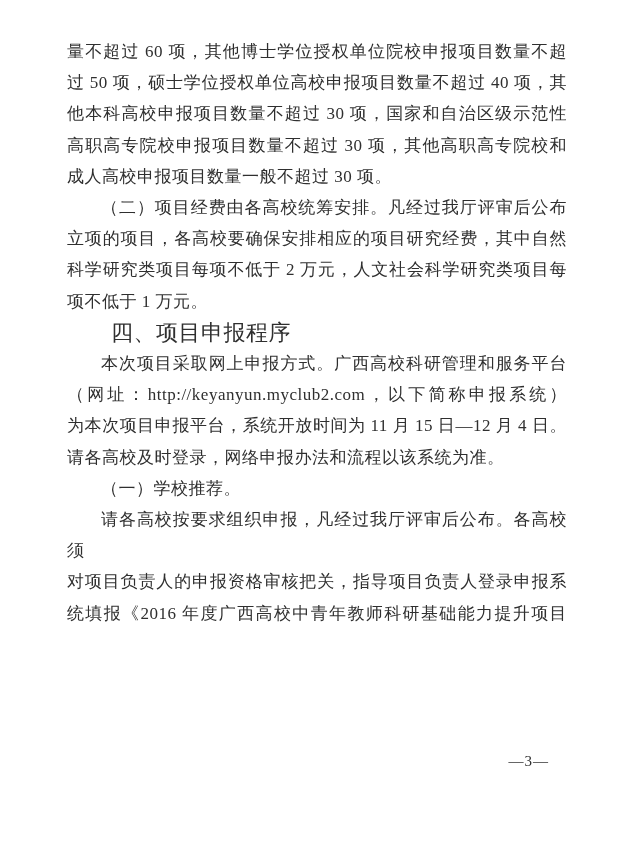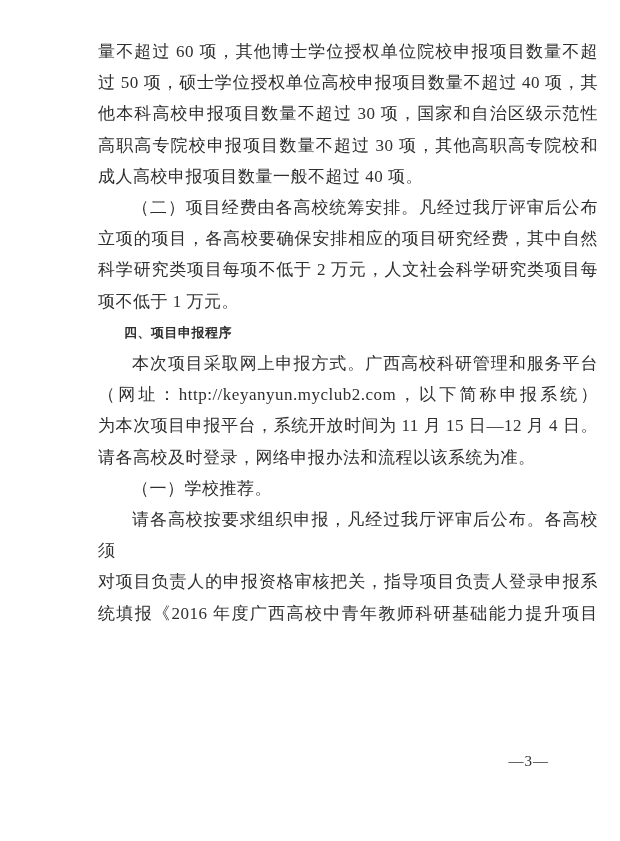--- a/index.html
+++ b/index.html
@@ -16,60 +16,59 @@
     inset: 0;
     background: #ffffff;
   }
   .content {
     position: absolute;
     left: 67px;
     top: 36px;
     width: 500px;
     font-size: 17px;
     line-height: 31.2px;
-    margin-left: 31px;
   }
   .paragraph { width: 100%; }
   .line {
     text-align: justify;
     text-align-last: justify;
     letter-spacing: 0.5px;
     white-space: normal;
   }
   .line.last {
     text-align-last: left;
   }
   .line.indent {
     text-indent: 2em;
   }
   .paragraph.heading .line {
     font-family: "Liberation Sans", "DejaVu Sans", sans-serif;
-    font-weight: bold;
-    font-size: 13px;
+    font-weight: normal;
+    font-size: 22px;
   }
   .footer {
     position: absolute;
     top: 753px;
     right: 71px;
     font-size: 15px;
     letter-spacing: 1px;
     color: #2f2f2f;
   }
 </style>
 </head>
 <body>
 
 <div class="page">
   <div class="content">
       <div class="paragraph body">
         <div class="line">量不超过 60 项，其他博士学位授权单位院校申报项目数量不超</div>
         <div class="line">过 50 项，硕士学位授权单位高校申报项目数量不超过 40 项，其</div>
         <div class="line">他本科高校申报项目数量不超过 30 项，国家和自治区级示范性</div>
         <div class="line">高职高专院校申报项目数量不超过 30 项，其他高职高专院校和</div>
-        <div class="line last">成人高校申报项目数量一般不超过 40 项。</div>
+        <div class="line last">成人高校申报项目数量一般不超过 30 项。</div>
       </div>
       <div class="paragraph body">
         <div class="line indent">（二）项目经费由各高校统筹安排。凡经过我厅评审后公布</div>
         <div class="line">立项的项目，各高校要确保安排相应的项目研究经费，其中自然</div>
         <div class="line">科学研究类项目每项不低于 2 万元，人文社会科学研究类项目每</div>
         <div class="line last">项不低于 1 万元。</div>
       </div>
       <div class="paragraph heading">
         <div class="line indent last">四、项目申报程序</div>
       </div>

